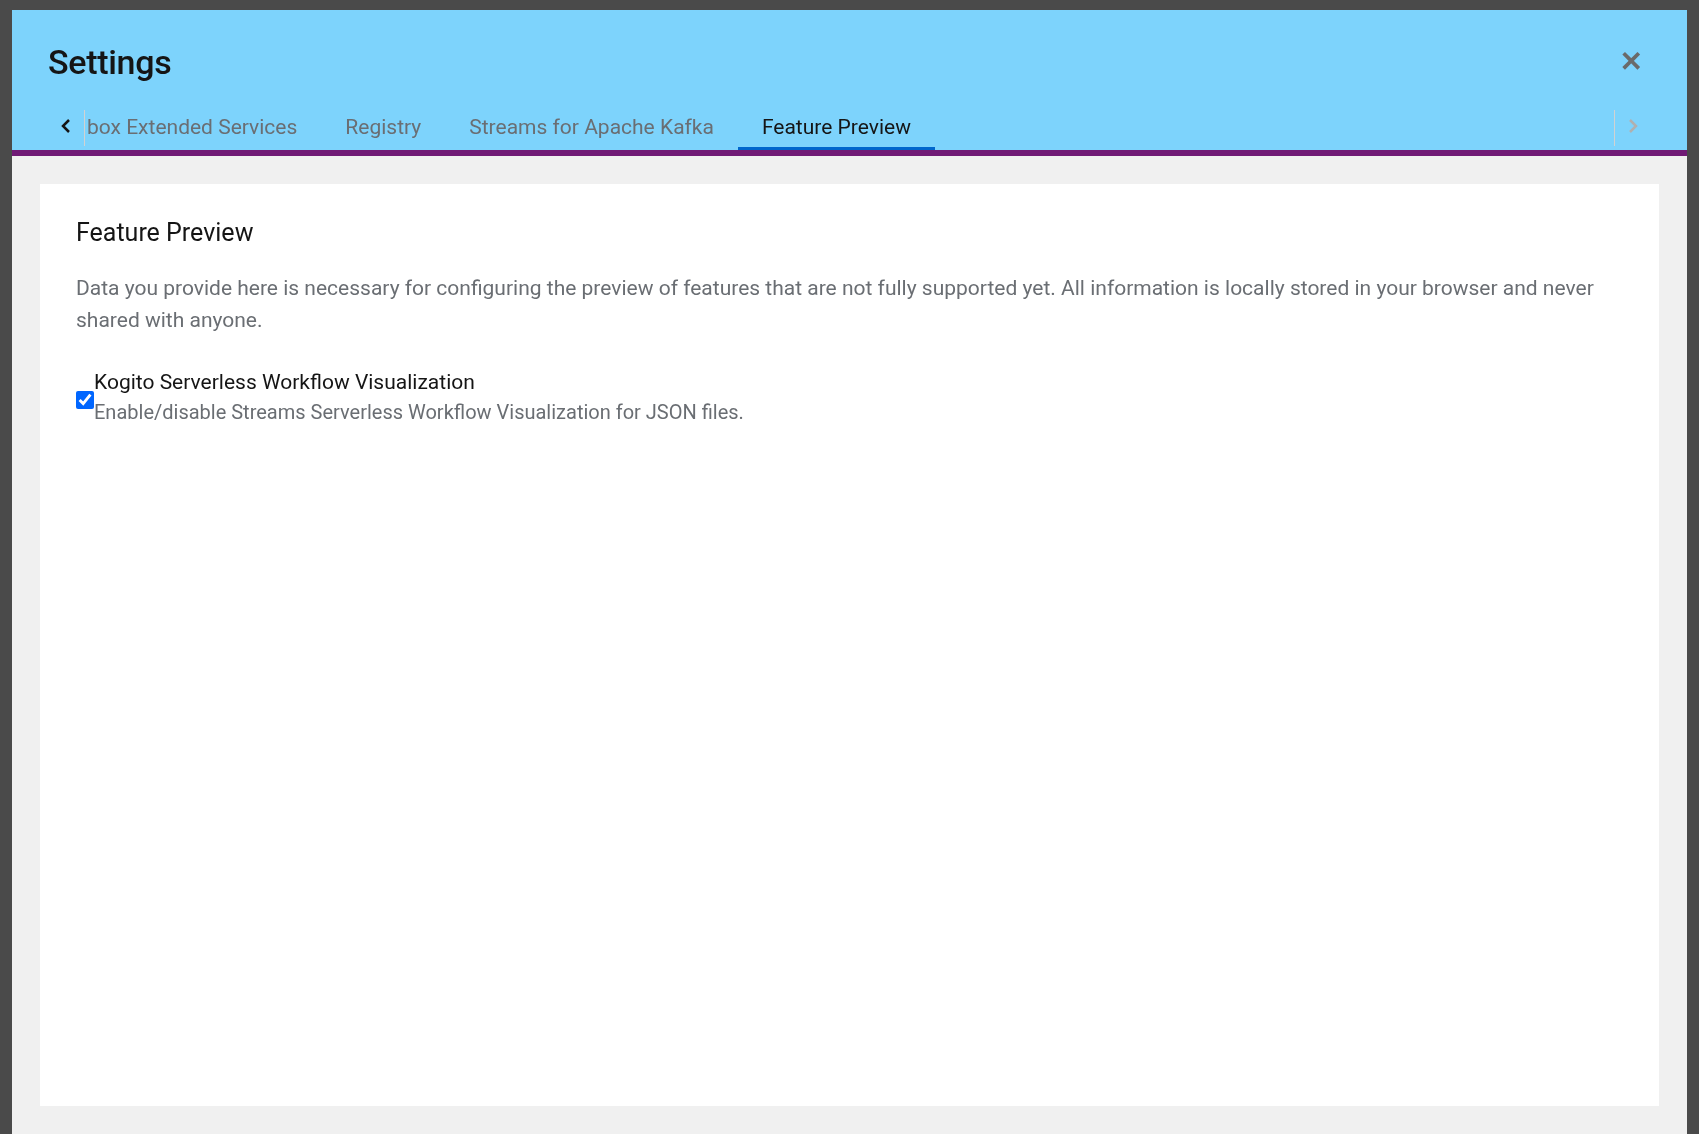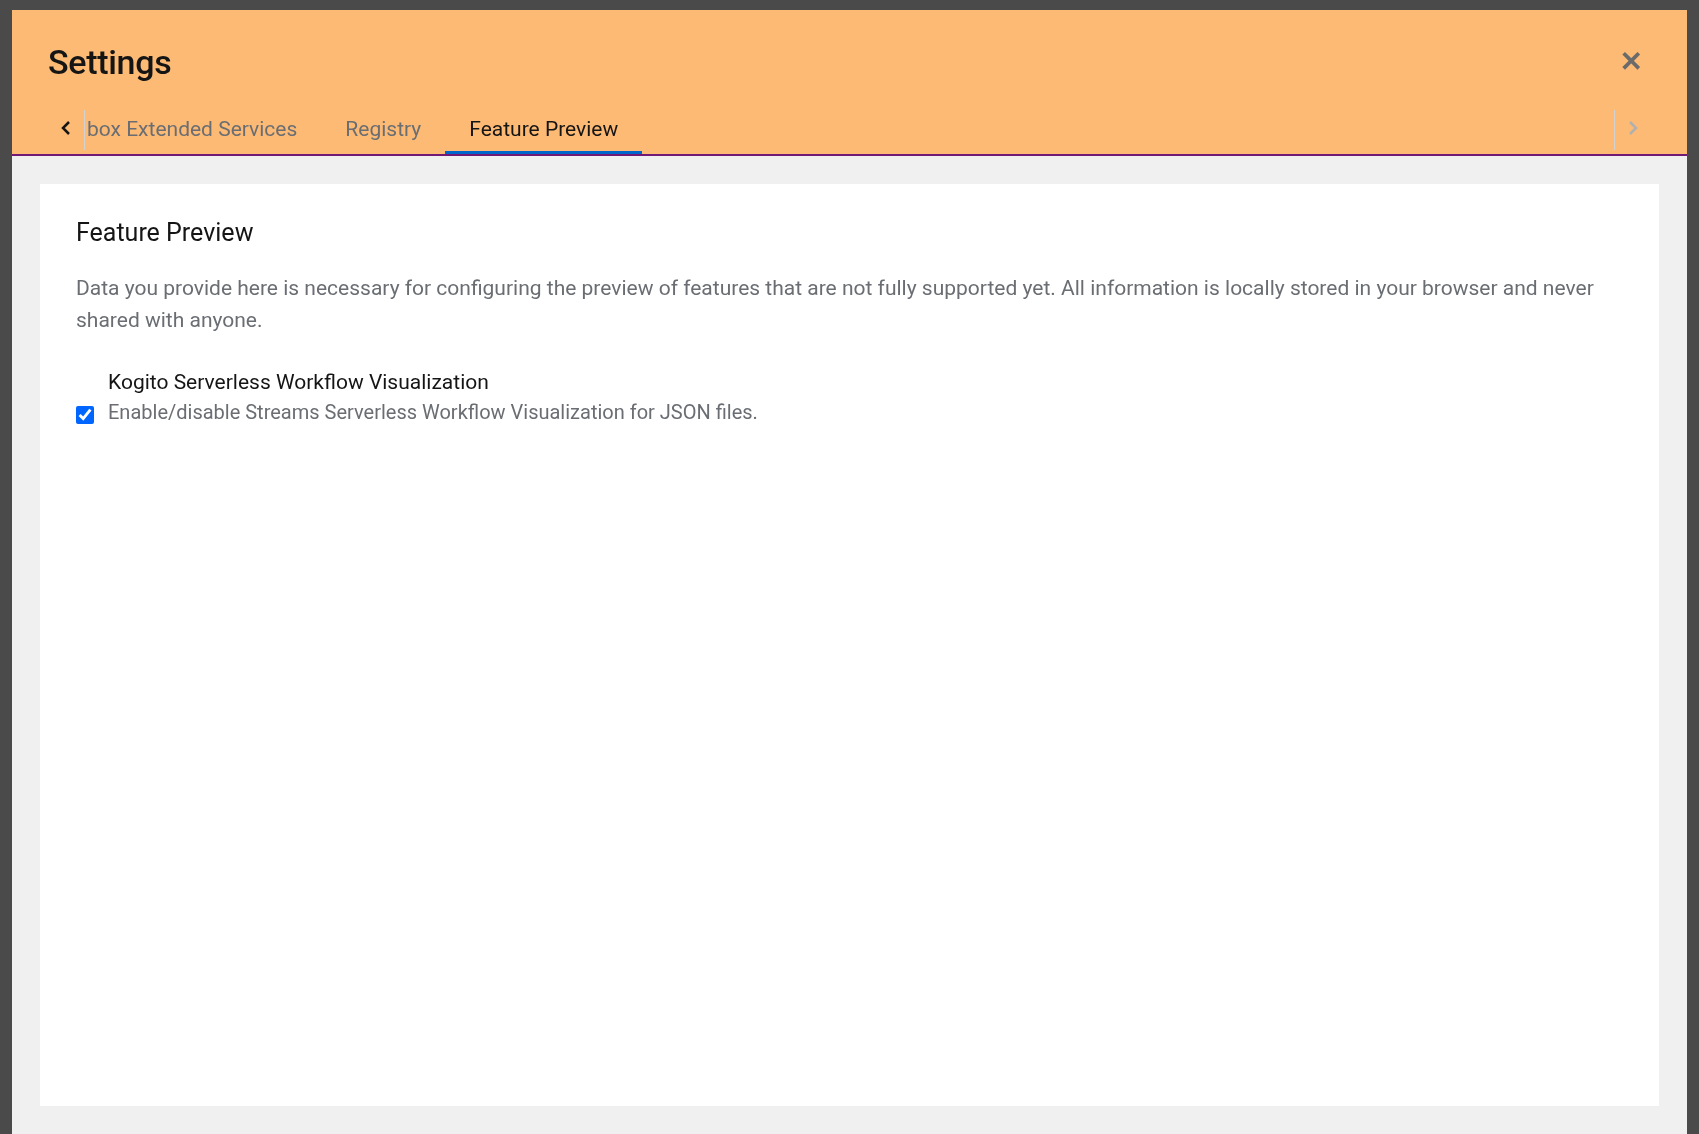--- a/index.html
+++ b/index.html
@@ -19,21 +19,21 @@
       position: absolute;
       inset: 0;
       background: #4a4a4a;
     }
     .modal {
       position: absolute;
       top: 10px;
       left: 12px;
       right: 12px;
       bottom: 0;
-      background: #fdba74;
+      background: #7dd3fc;
       display: flex;
       flex-direction: column;
     }
     .modal-header {
       display: flex;
       align-items: center;
       justify-content: space-between;
       padding: 32px 36px 24px 36px;
     }
     .modal-title {
@@ -48,21 +48,21 @@
       color: #6a6a6a;
       font-size: 28px;
       font-weight: 700;
       cursor: pointer;
       padding: 4px 8px;
       line-height: 1;
     }
     .tabs-wrapper {
       display: flex;
       align-items: stretch;
-      border-bottom: 2px solid #701a75;
+      border-bottom: 6px solid #701a75;
       padding: 0 36px;
       position: relative;
       height: 50px;
     }
     .tab-scroll-btn {
       background: none;
       border: none;
       width: 36px;
       display: flex;
       align-items: center;
@@ -126,22 +126,21 @@
       margin-bottom: 26px;
     }
     .panel-description {
       font-size: 21px;
       color: #6a6e73;
       line-height: 1.5;
       margin-bottom: 34px;
     }
     .feature-row {
       display: flex;
-      align-items: flex-end;
-      gap: 14px;
+      align-items: center;
       margin-top: 32px;
     }
     .feature-checkbox {
       width: 18px;
       height: 18px;
       margin-top: 6px;
       accent-color: #0066ff;
       cursor: pointer;
       flex-shrink: 0;
     }
@@ -179,20 +178,21 @@
       <span>
         <svg width="10" height="16" viewBox="0 0 10 16" fill="none">
             <path d="M8 2 L2 8 L8 14" stroke="currentColor" stroke-width="2.5" fill="none"></path>
           </svg>
       </span>
     </button>
     <div class="tab-divider"></div>
     <div class="tabs">
       <button class="tab partial">box Extended Services</button>
       <button class="tab">Registry</button>
+      <button class="tab">Streams for Apache Kafka</button>
       <button class="tab active">Feature Preview</button>
     </div>
     <div class="tab-divider"></div>
     <button class="tab-scroll-btn right">
       <span>
         <svg width="10" height="16" viewBox="0 0 10 16" fill="none">
             <path d="M2 2 L8 8 L2 14" stroke="currentColor" stroke-width="2.5" fill="none"></path>
           </svg>
       </span>
     </button>

